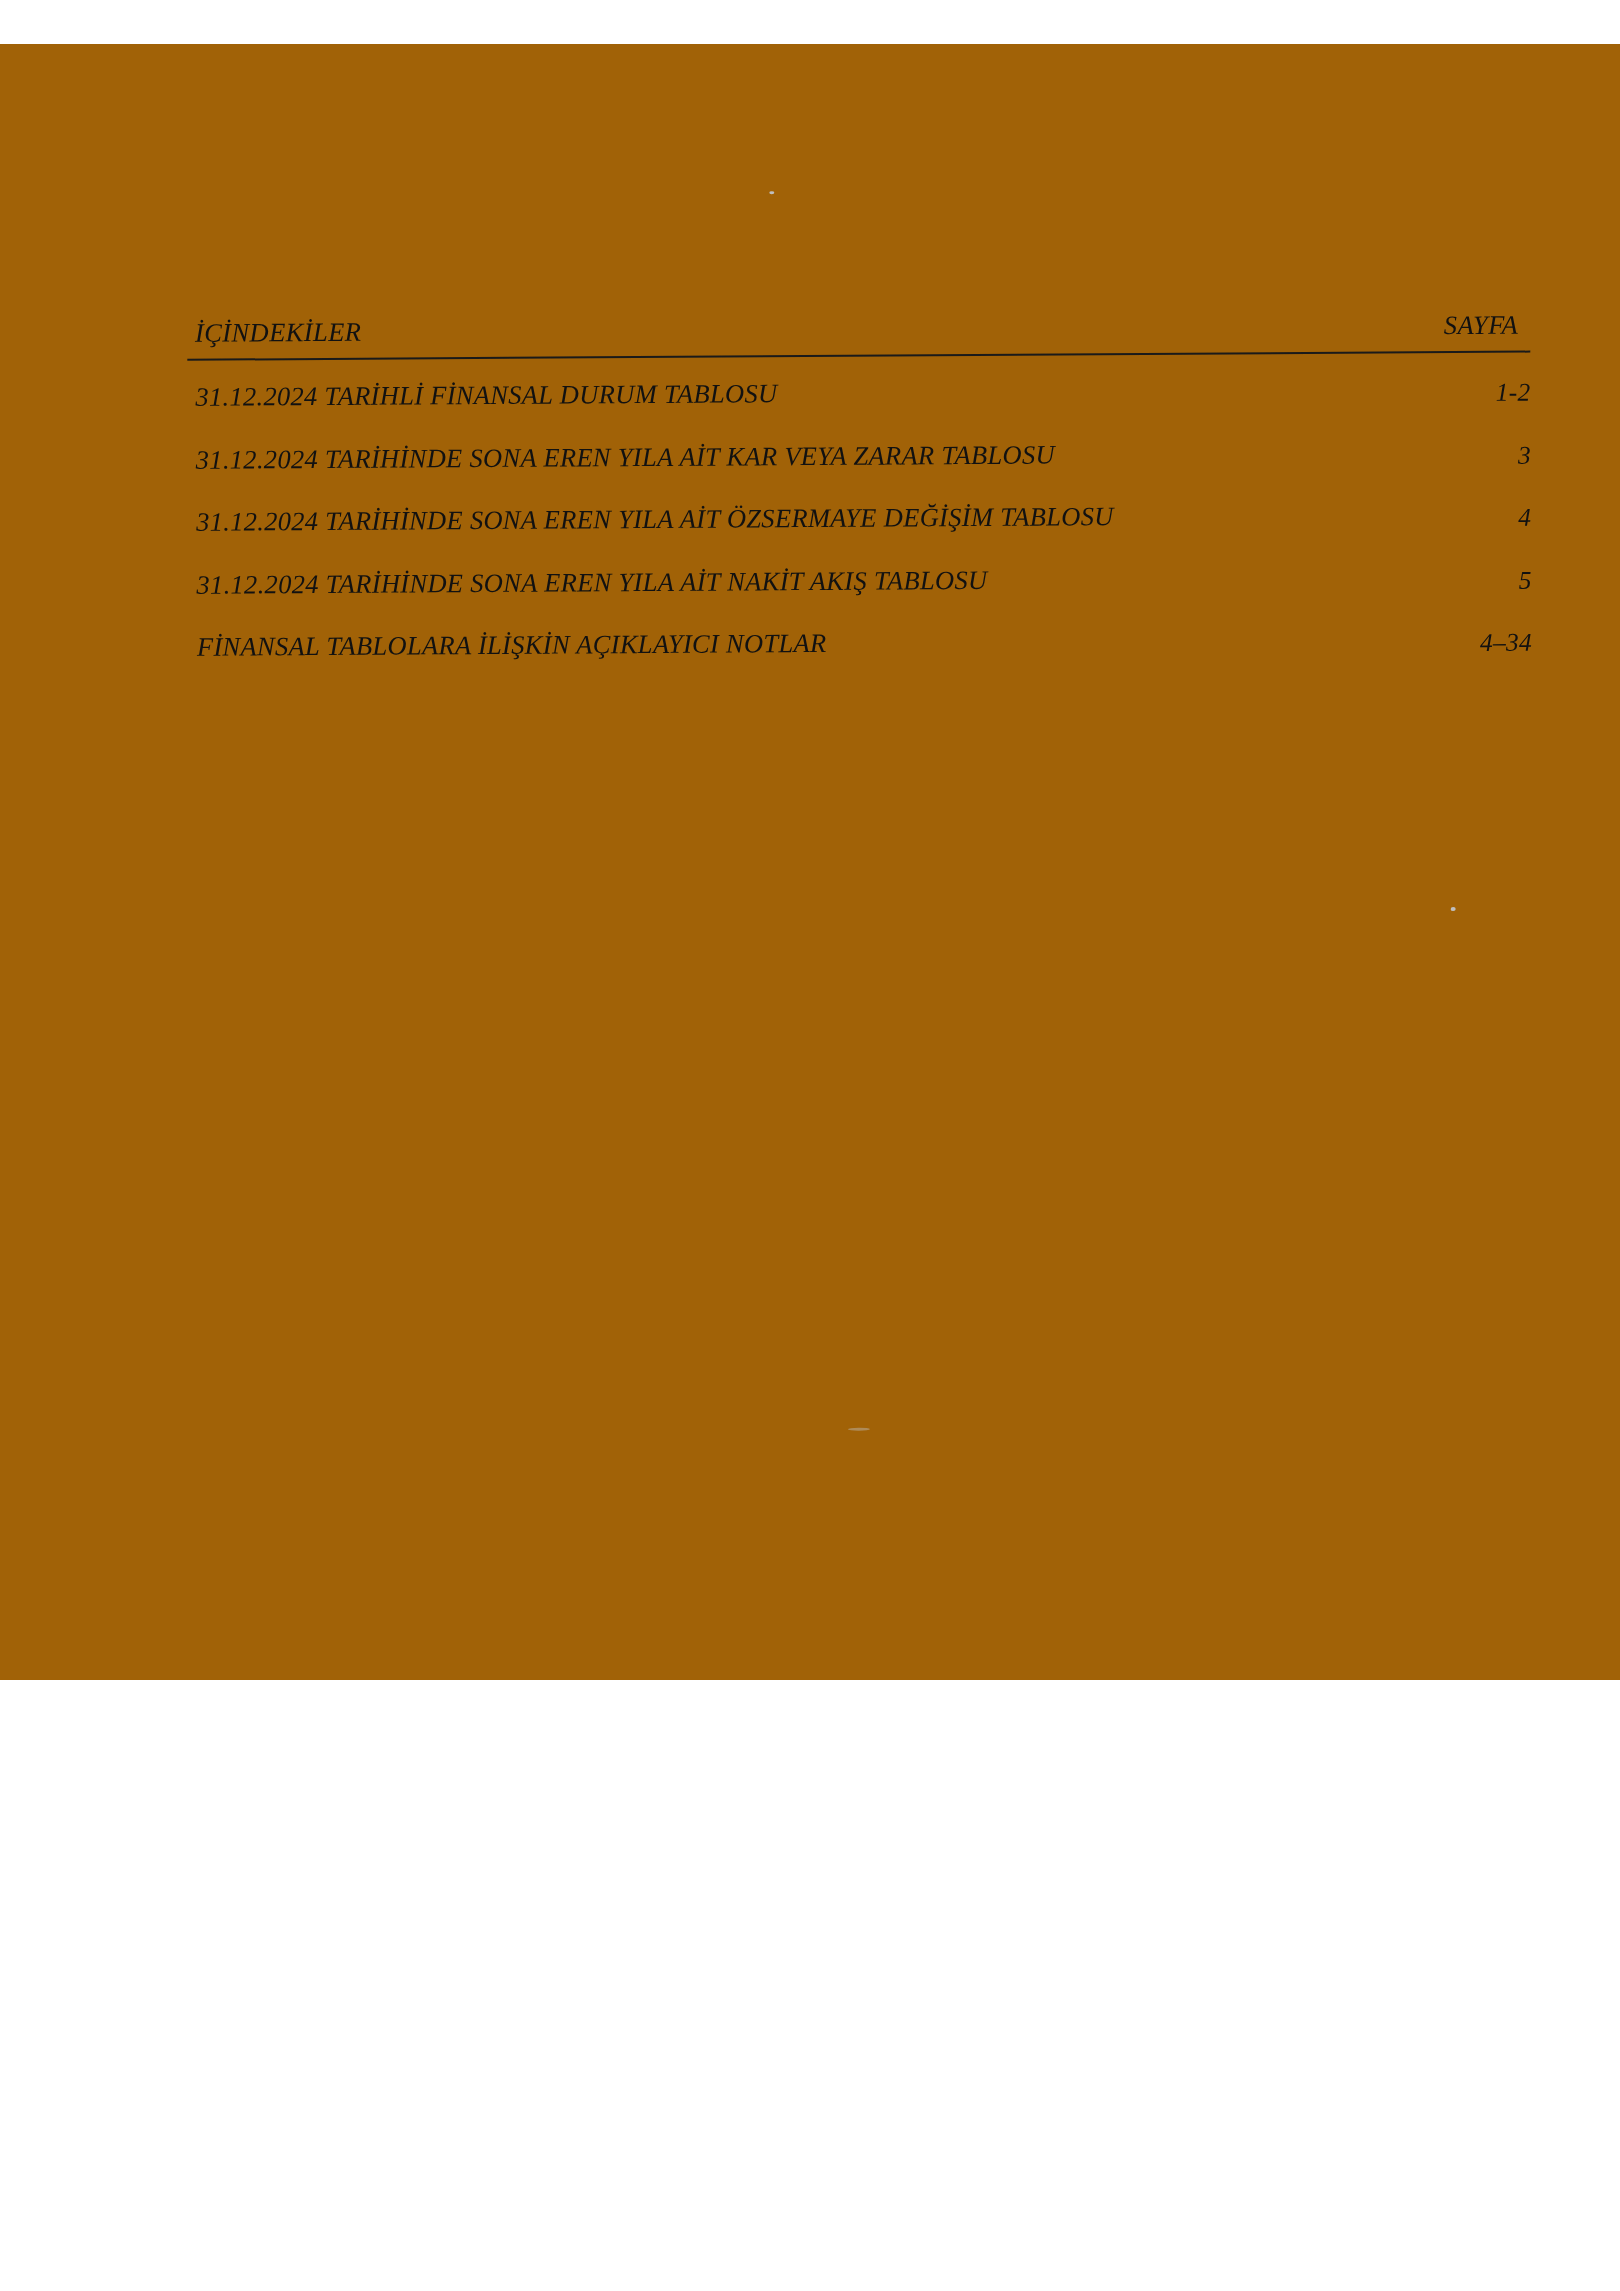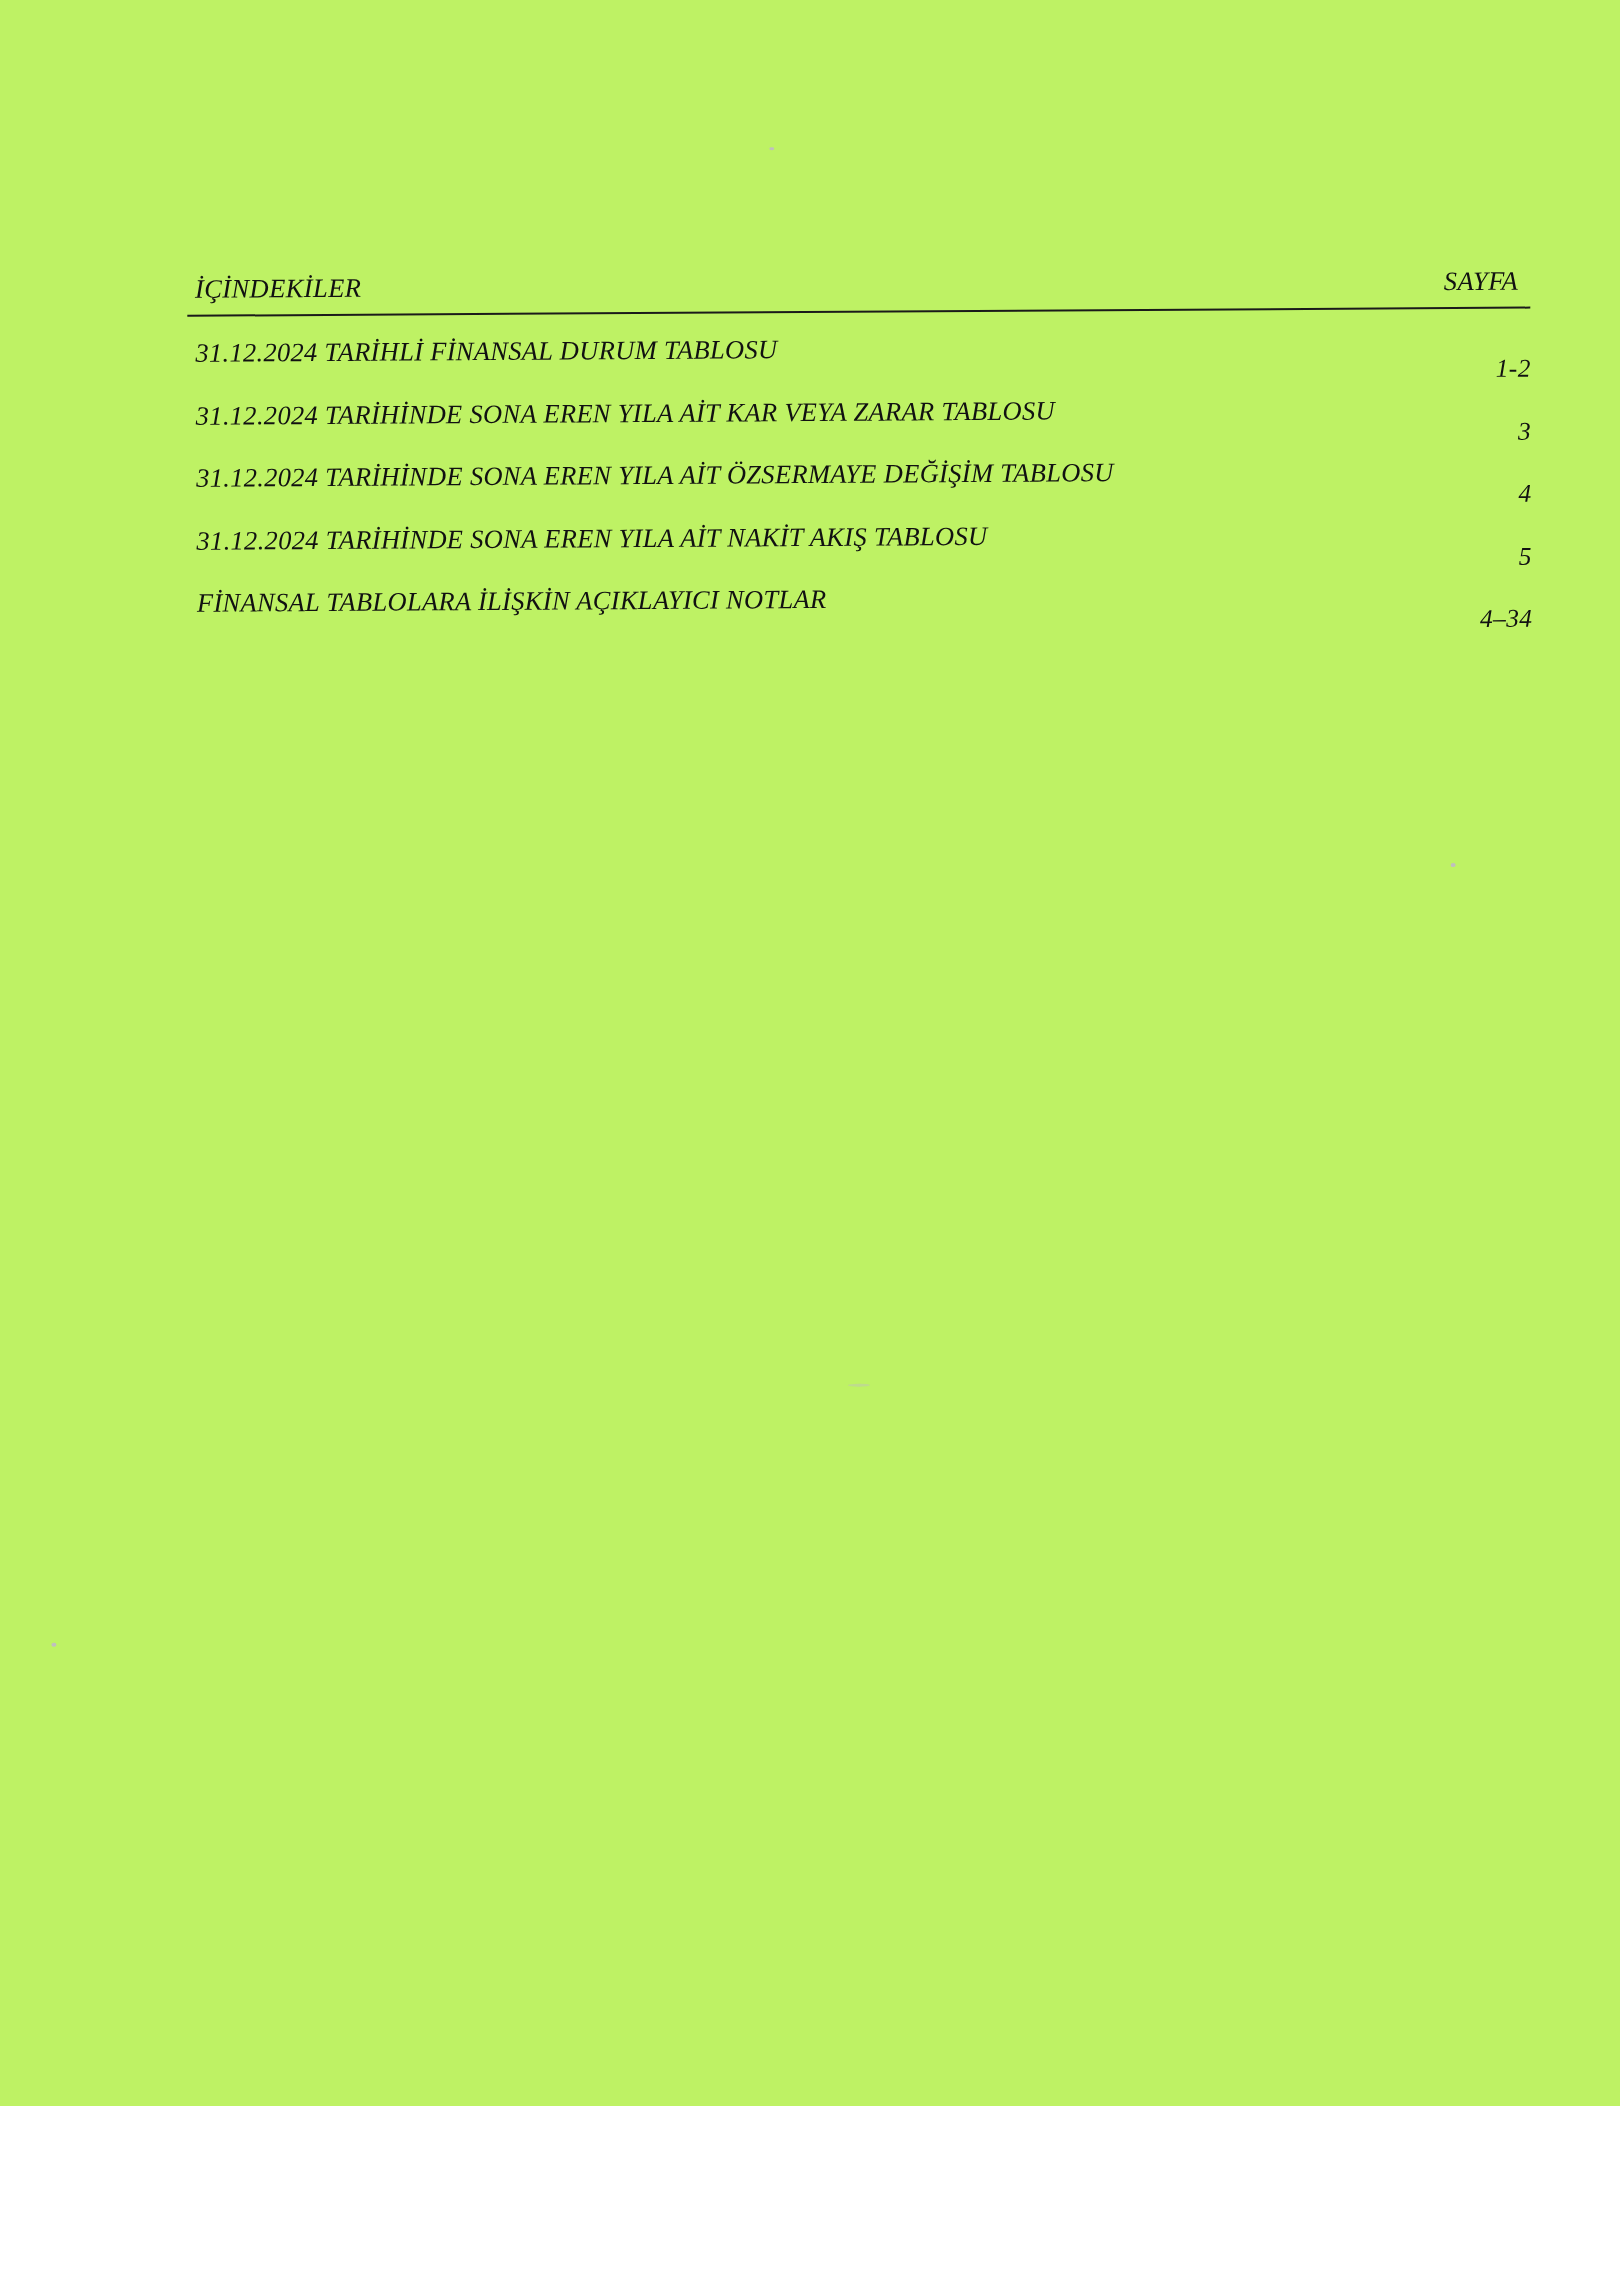--- a/index.html
+++ b/index.html
@@ -3,25 +3,26 @@
 <meta charset="utf-8">
 <style>
   html, body {
     margin: 0;
     padding: 0;
     background: #ffffff;
   }
   .page {
     position: relative;
     width: 1620px;
-    height: 2106px;
-    background: #bef264;
+    height: 1636px;
+    background: #a16207;
     overflow: hidden;
     font-family: "Liberation Serif", "DejaVu Serif", serif;
     color: #111111;
+    margin-top: 44px;
   }
 
   
   .scan {
     position: absolute;
     top: 0;
     left: 0;
     width: 1620px;
     height: 2292px;
     transform: rotate(-0.35deg);
@@ -76,21 +77,21 @@
     line-height: 1.25;
     white-space: nowrap;
   }
 
   .toc-row .pages {
     font-style: italic;
     font-size: 25.5px;
     letter-spacing: 0.3px;
     white-space: nowrap;
     position: relative;
-    top: 23px;
+    top: 3px;
   }
 
   
   .speck {
     position: absolute;
     background: #bfbfbf;
     border-radius: 50%;
   }
   .speck.s1 { left: 774px; top: 147px; width: 4.9px; height: 2.9px; }
   .speck.s2 { left: 1451px; top: 867px; width: 4.9px; height: 3.9px; }

